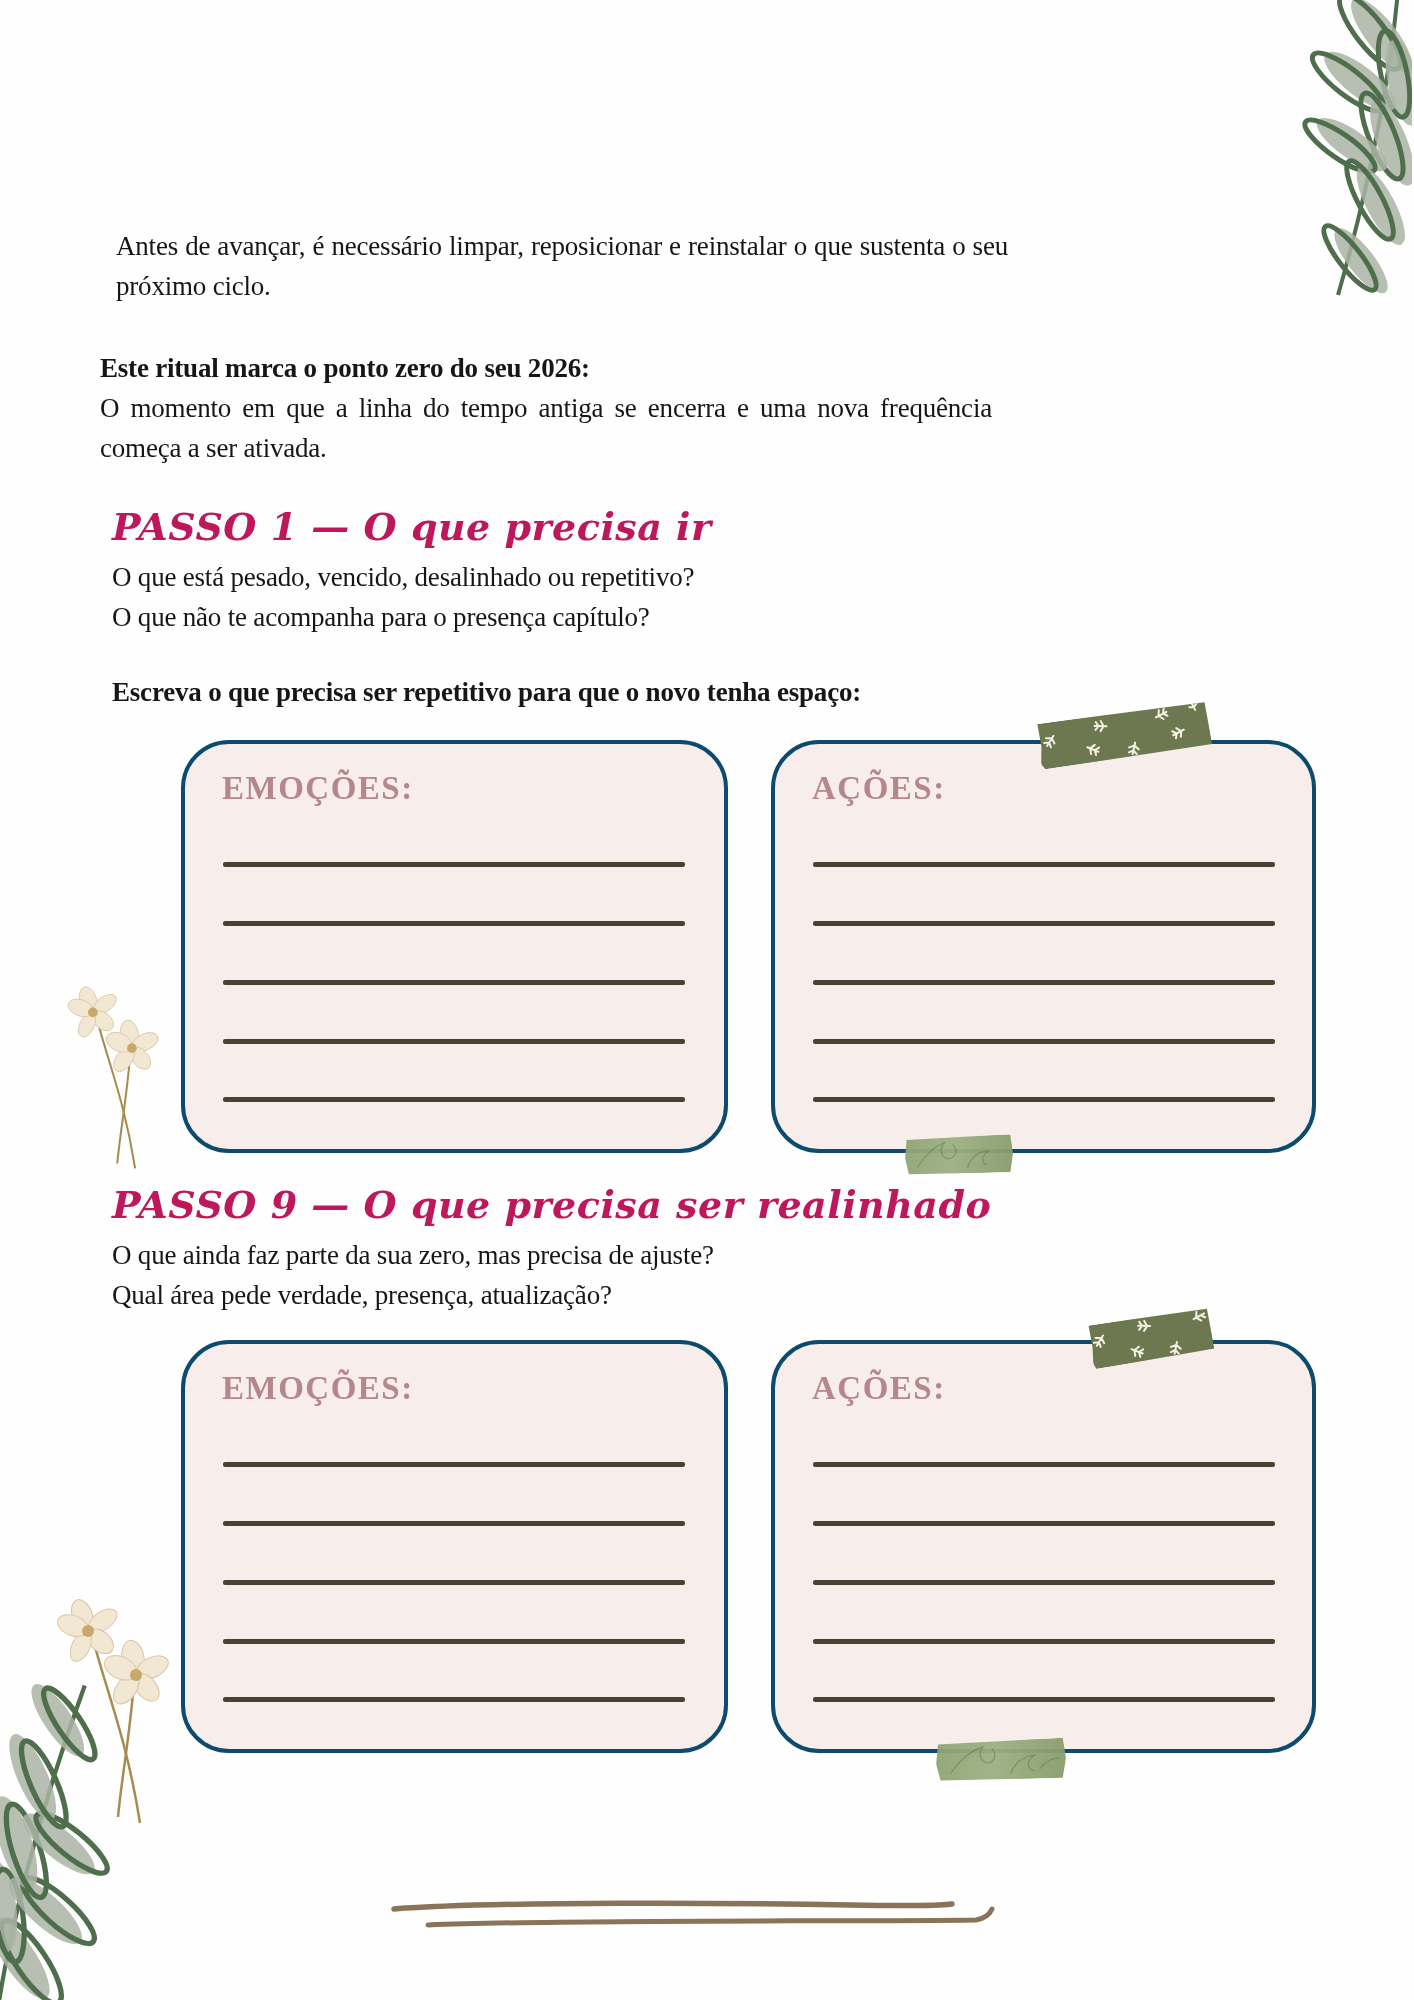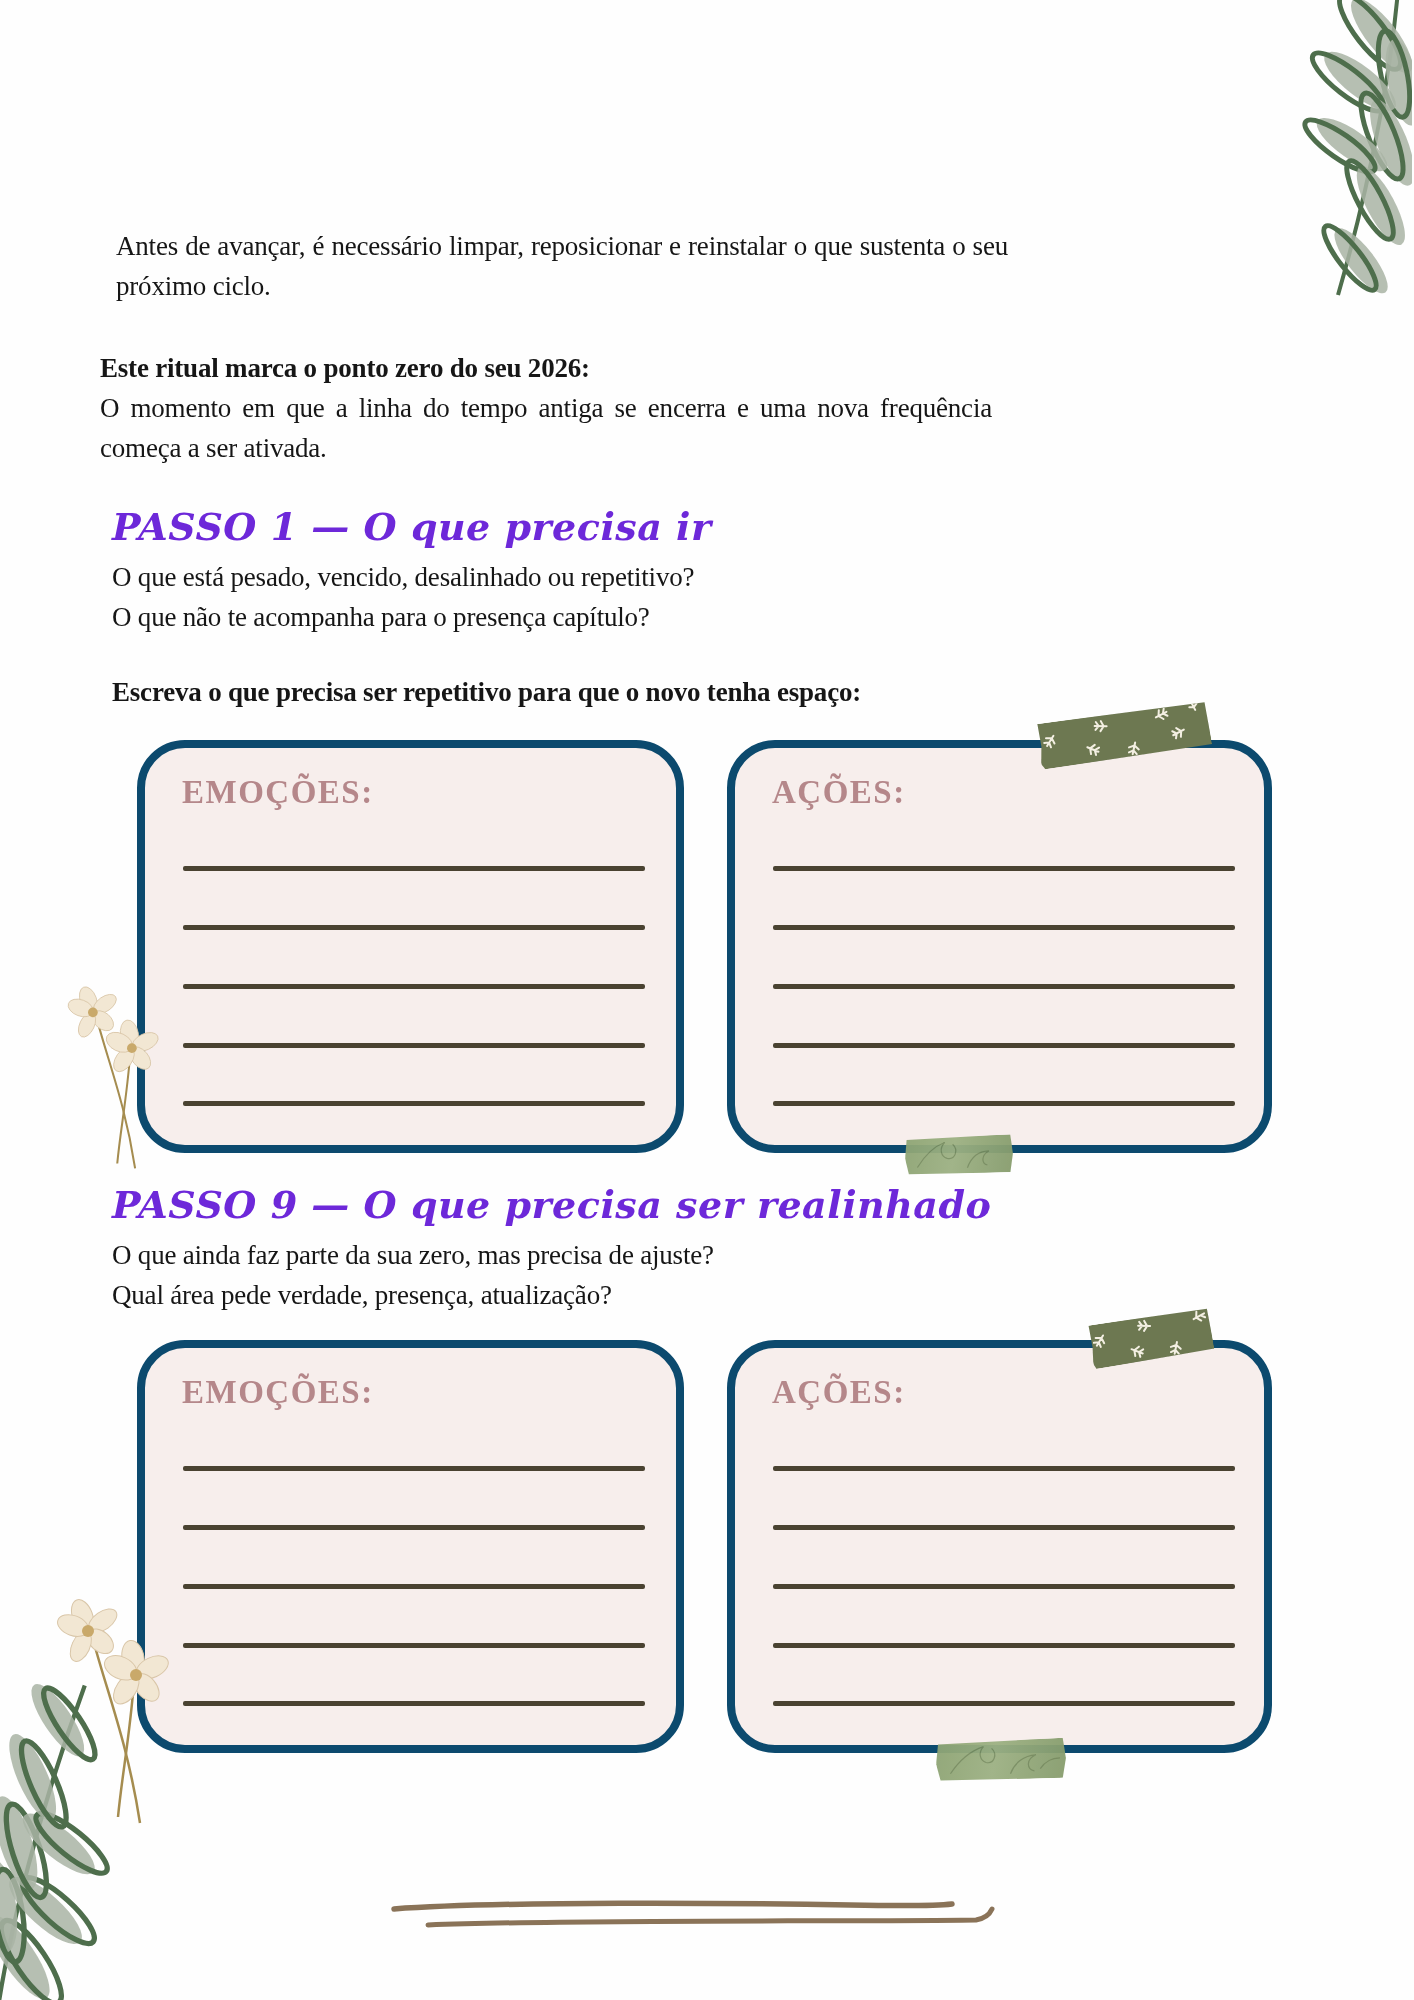--- a/index.html
+++ b/index.html
@@ -14,27 +14,28 @@
   .body-text{
     font-size:27px;line-height:40px;letter-spacing:-0.2px;
     text-align:justify;
   }
   .bold-line{font-weight:bold;font-size:27px;line-height:40px;letter-spacing:-0.2px;}
   .question{font-size:27px;line-height:40px;letter-spacing:-0.2px;}
   .passo-title{
     font-family:"DejaVu Serif", serif;
     font-style:italic;font-weight:bold;
     font-size:38px;line-height:44px;
-    color:#6d28d9;letter-spacing:0.5px;
+    color:#be185d;letter-spacing:0.5px;
   }
   
   .note-box{
     position:absolute;width:547px;height:413px;
-    background:#f7eeec;border:8px solid #0c4a6e;border-radius:48px;
+    background:#f7eeec;border:4px solid #0c4a6e;border-radius:48px;
     box-sizing:border-box;
+    margin-left:44px;
   }
   .box-label{
     position:absolute;left:37px;top:26px;
     font-weight:bold;font-size:33px;letter-spacing:1.5px;
     color:#b5878a;
   }
   .write-line{
     position:absolute;left:38px;width:462px;height:5px;
     background:#4a4231;border-radius:2px;
   }

